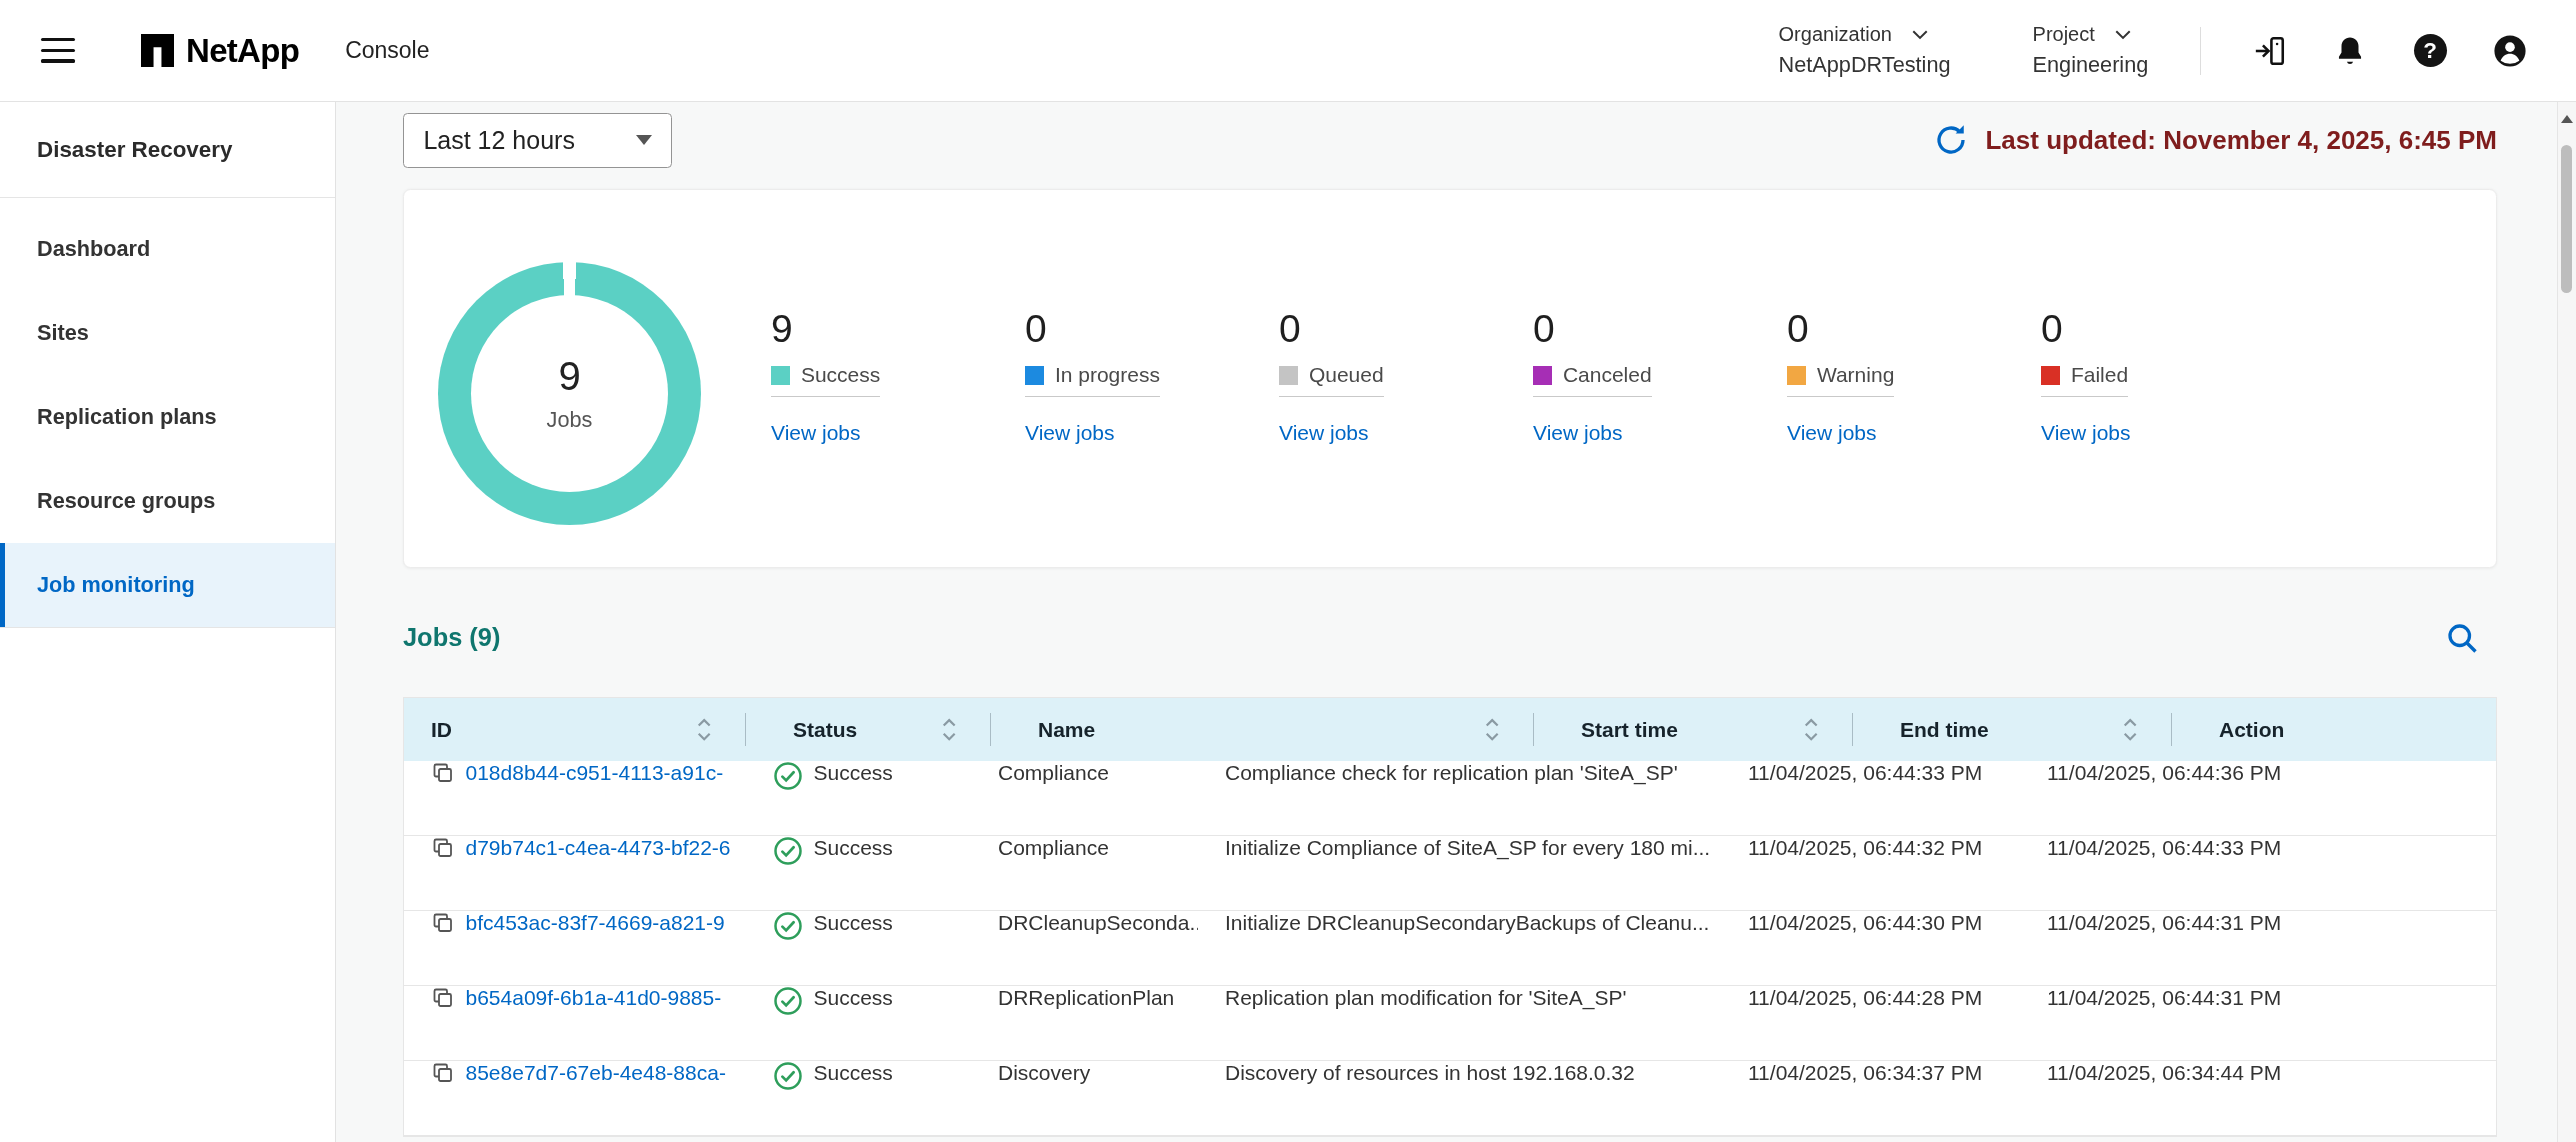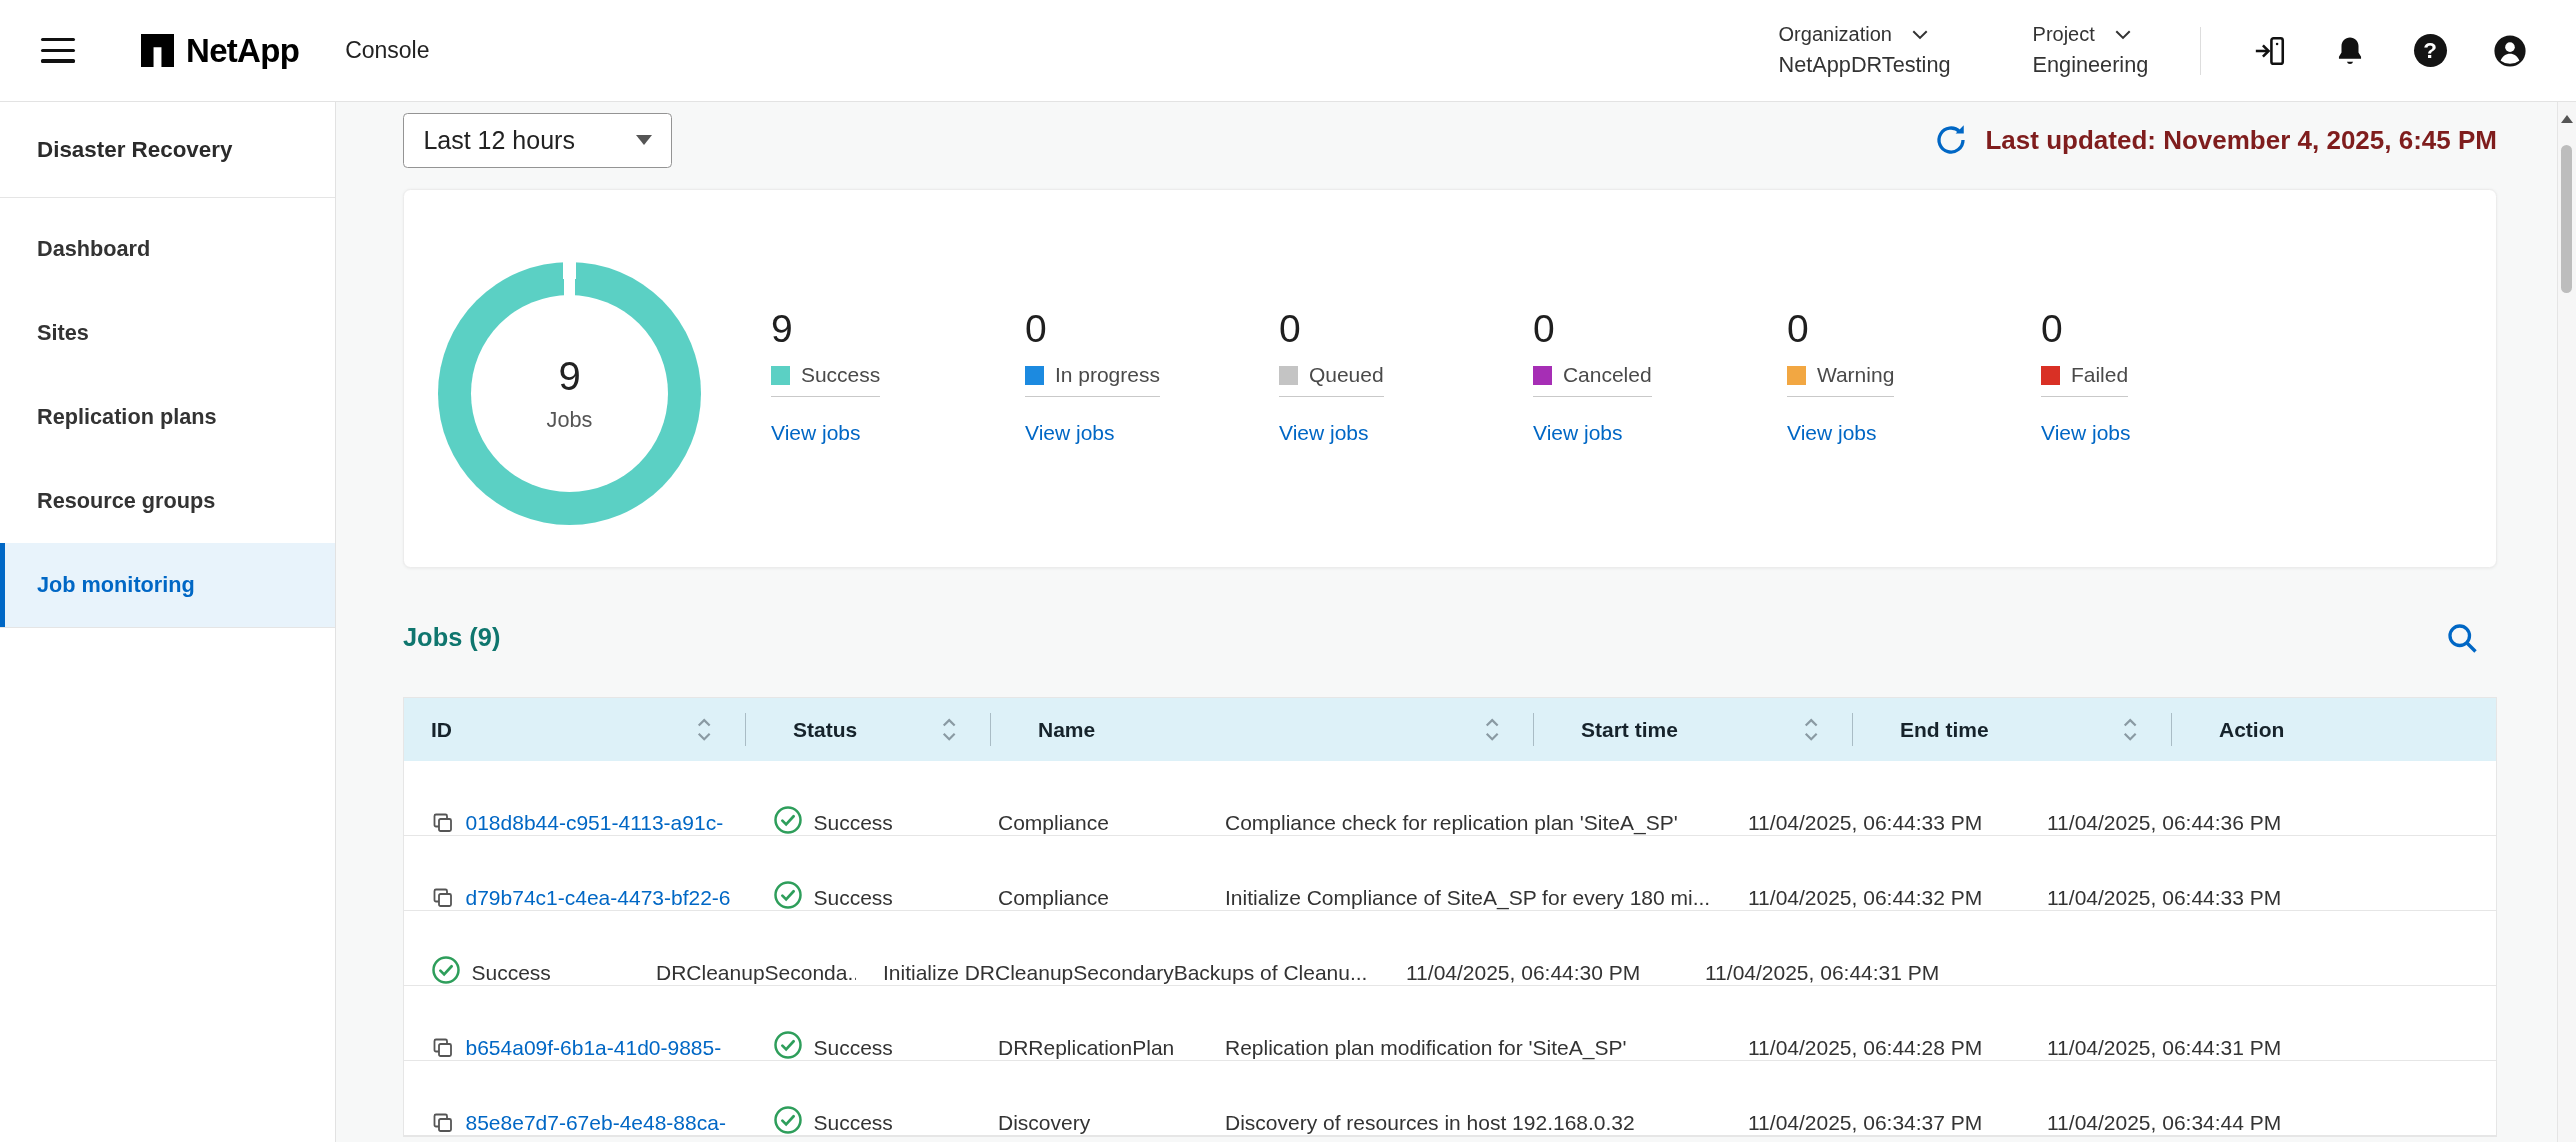--- a/index.html
+++ b/index.html
@@ -81,21 +81,21 @@
            border:0.7px solid #e6e6e6; }
   .thead { height:63px; display:flex; align-items:stretch;gap:20px; }
   .th { display:flex; align-items:center; padding-left:27px; position:relative; cursor:pointer; }
   .th:not(:last-child)::after { content:""; position:absolute; right:0; top:15px; bottom:15px;
                                 width:0.7px; background:#a9bcc5; }
   .th-label { font-size:21px; font-weight:700; color:#16232b; }
   .sort-icon { margin-left:auto; margin-right:34px; width:16.4px; height:25.4px; }
   .sort-icon svg { width:16.4px; height:25.4px; }
 
   .tr { height:75px; display:flex; align-items:stretch; border-bottom:0.7px solid #e6e6e6; background:#fff; }
-  .td { display:flex; align-items:flex-end; padding-left:27px; padding-right:15px; font-size:21px; color:#333;
+  .td { display:flex; align-items:flex-start; padding-left:27px; padding-right:15px; font-size:21px; color:#333;
         white-space:nowrap; overflow:hidden; }
   .col-id{width:342px;} .col-status{width:225px;} .col-workload{width:227px;}
   .col-name{width:523px;} .col-start{width:299px;} .col-end{width:299px;} .col-action{flex:1;}
   .copy-icon { width:24px; height:24px; flex:0 0 auto; margin-right:10.5px; cursor:pointer; }
   .copy-icon svg { width:24px; height:24px; }
   .id-link { color:var(--accent); cursor:pointer; text-decoration:none; overflow:hidden; white-space:nowrap; }
   .check-icon { width:30px; height:30px; flex:0 0 auto; margin-right:10.5px; }
   .check-icon svg { width:30px; height:30px; }
 
   
@@ -350,20 +350,27 @@
           <span>Success</span>
         </div>
         <div class="td col-workload">Compliance</div>
         <div class="td col-name">Initialize Compliance of SiteA_SP for every 180 mi...</div>
         <div class="td col-start">11/04/2025, 06:44:32 PM</div>
         <div class="td col-end">11/04/2025, 06:44:33 PM</div>
         <div class="td col-action"></div>
       </div>
 
       <div class="tr">
+        <div class="td col-id">
+          <span class="copy-icon"><svg viewBox="0 0 24 24" fill="none" stroke="#555" stroke-width="1.8">
+                <rect x="8" y="8" width="12" height="12" rx="1.5"></rect>
+                <path d="M16 8V5a1.5 1.5 0 0 0-1.5-1.5H5A1.5 1.5 0 0 0 3.5 5v9A1.5 1.5 0 0 0 5 15.5h3"></path>
+              </svg></span>
+          <a class="id-link">bfc453ac-83f7-4669-a821-9</a>
+        </div>
         <div class="td col-status">
           <span class="check-icon"><svg viewBox="0 0 24 24" fill="none" stroke="#2E9E5B" stroke-width="2">
                 <circle cx="12" cy="12" r="10"></circle>
                 <path d="M7.5 12.5l3 3 6-6.5" stroke-width="2.2" stroke-linecap="round"></path>
               </svg></span>
           <span>Success</span>
         </div>
         <div class="td col-workload">DRCleanupSeconda...</div>
         <div class="td col-name">Initialize DRCleanupSecondaryBackups of Cleanu...</div>
         <div class="td col-start">11/04/2025, 06:44:30 PM</div>

